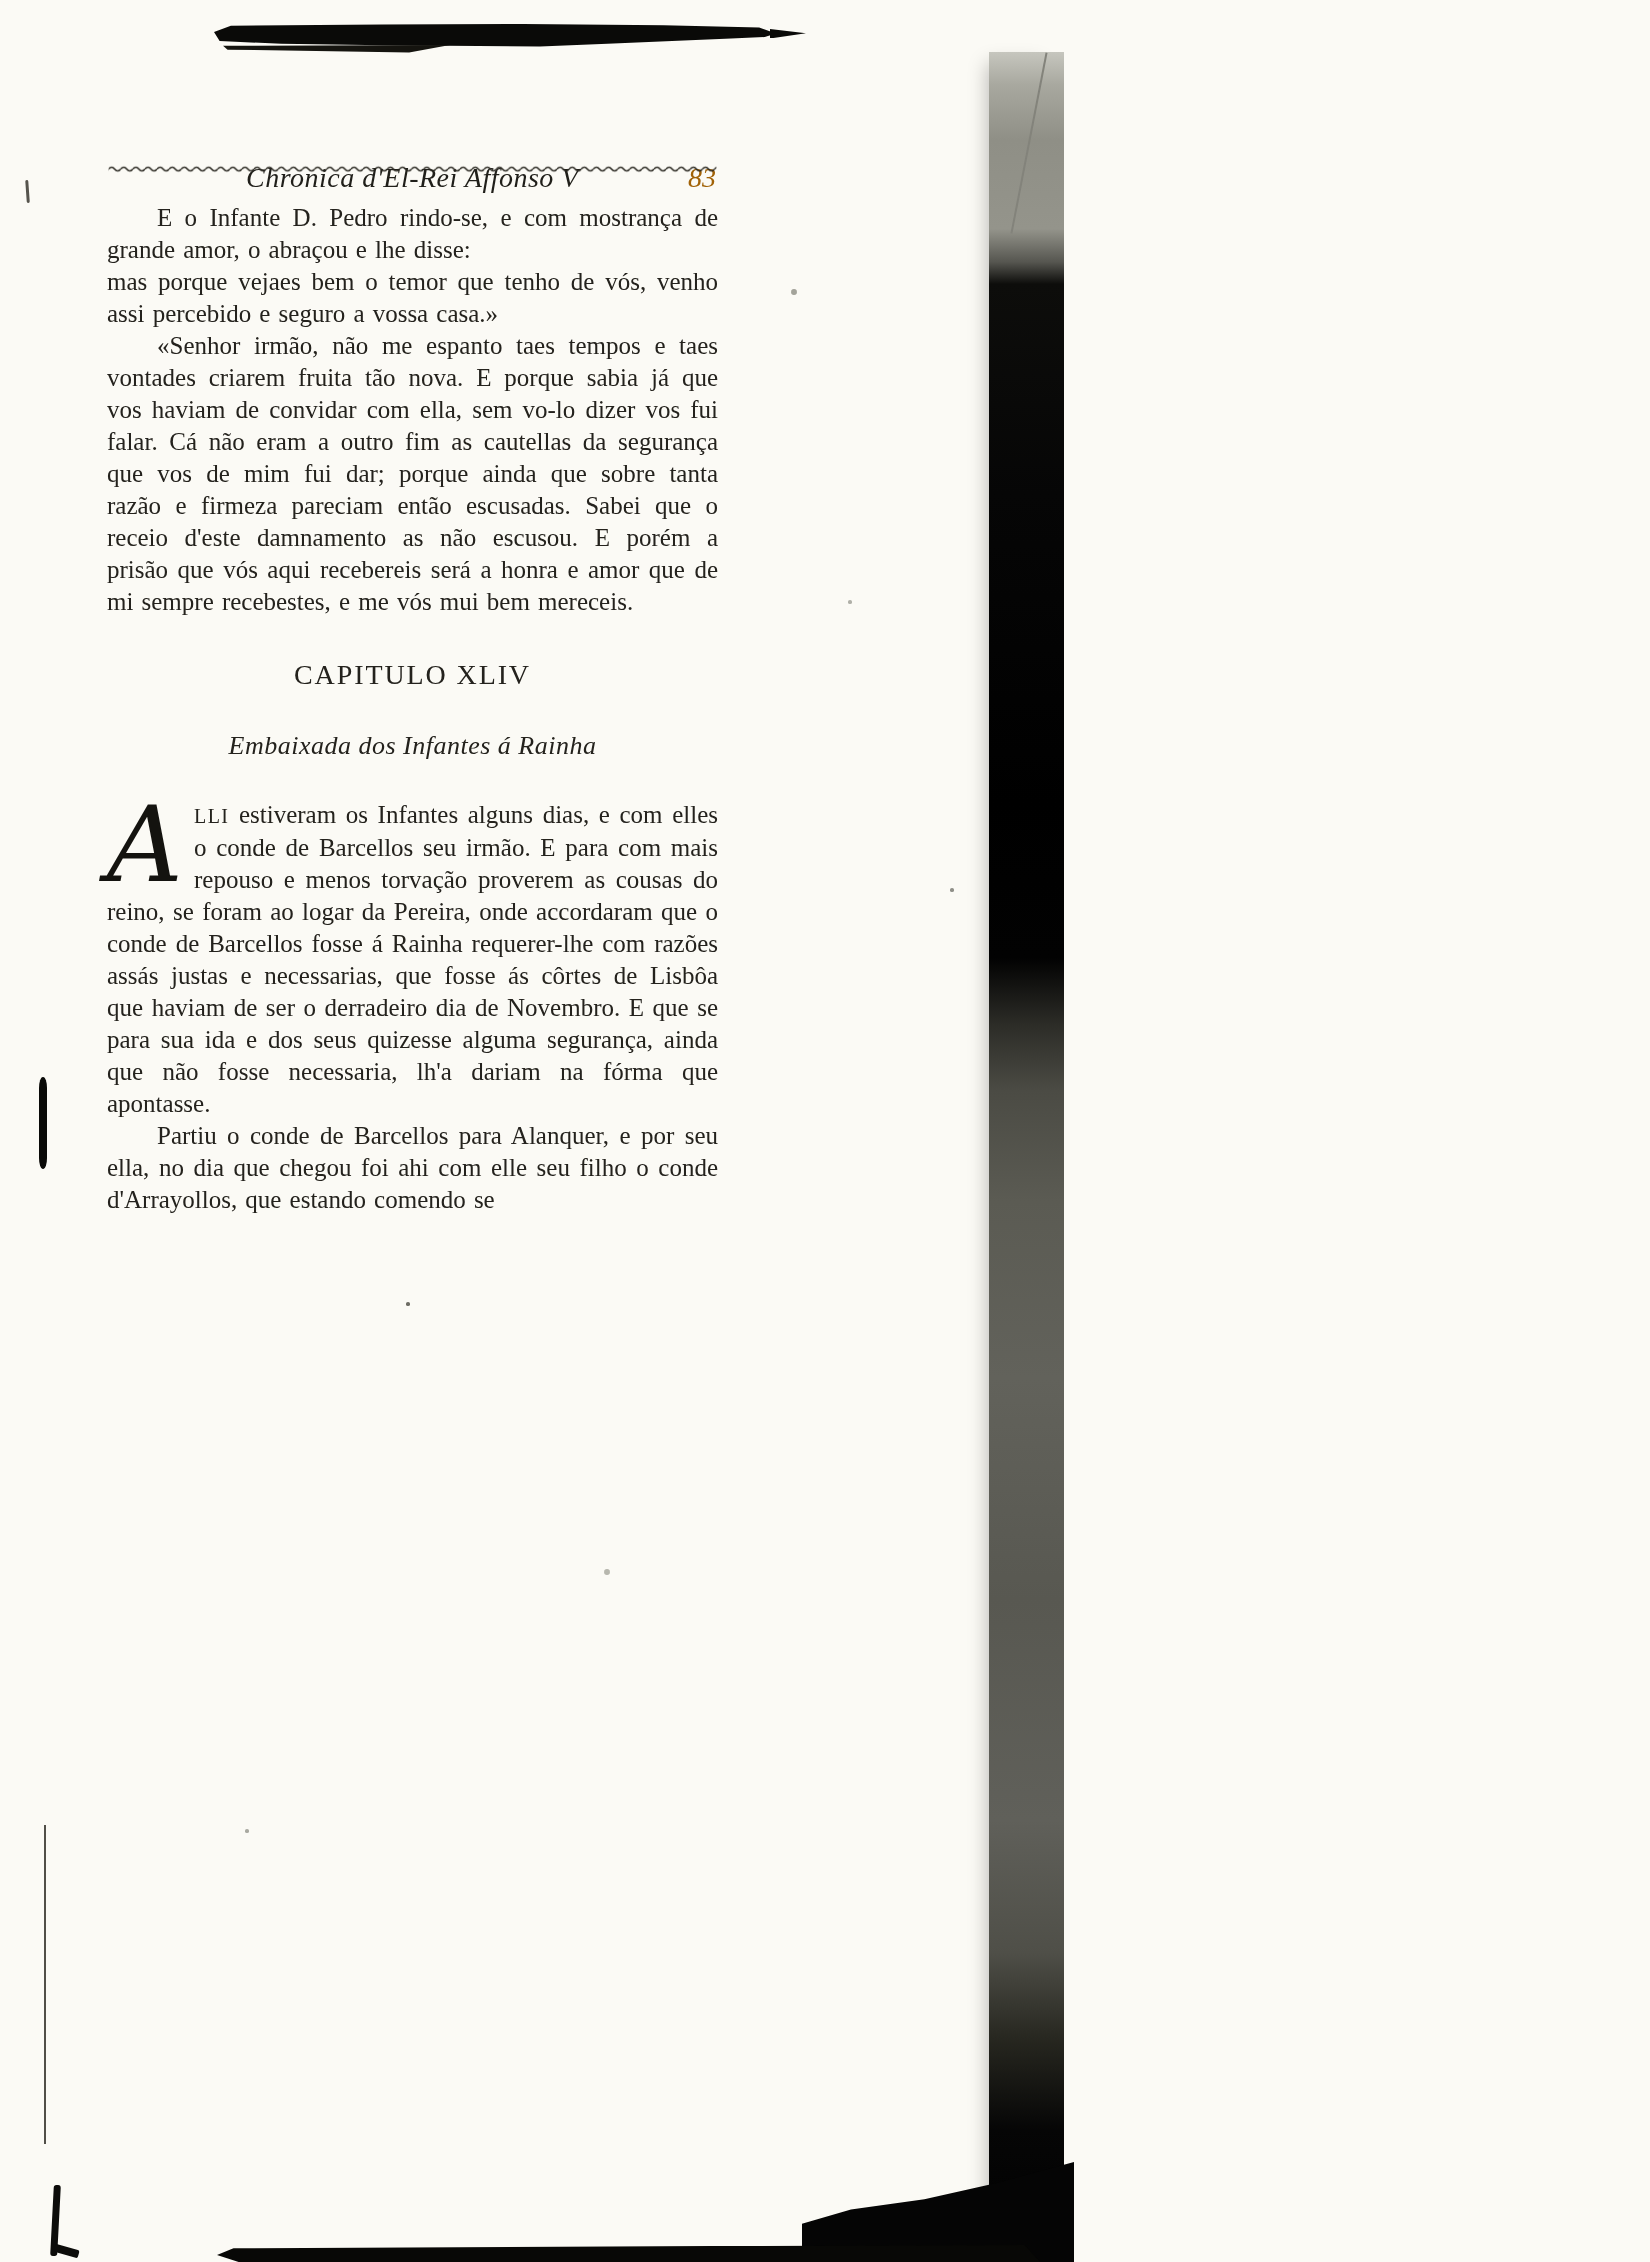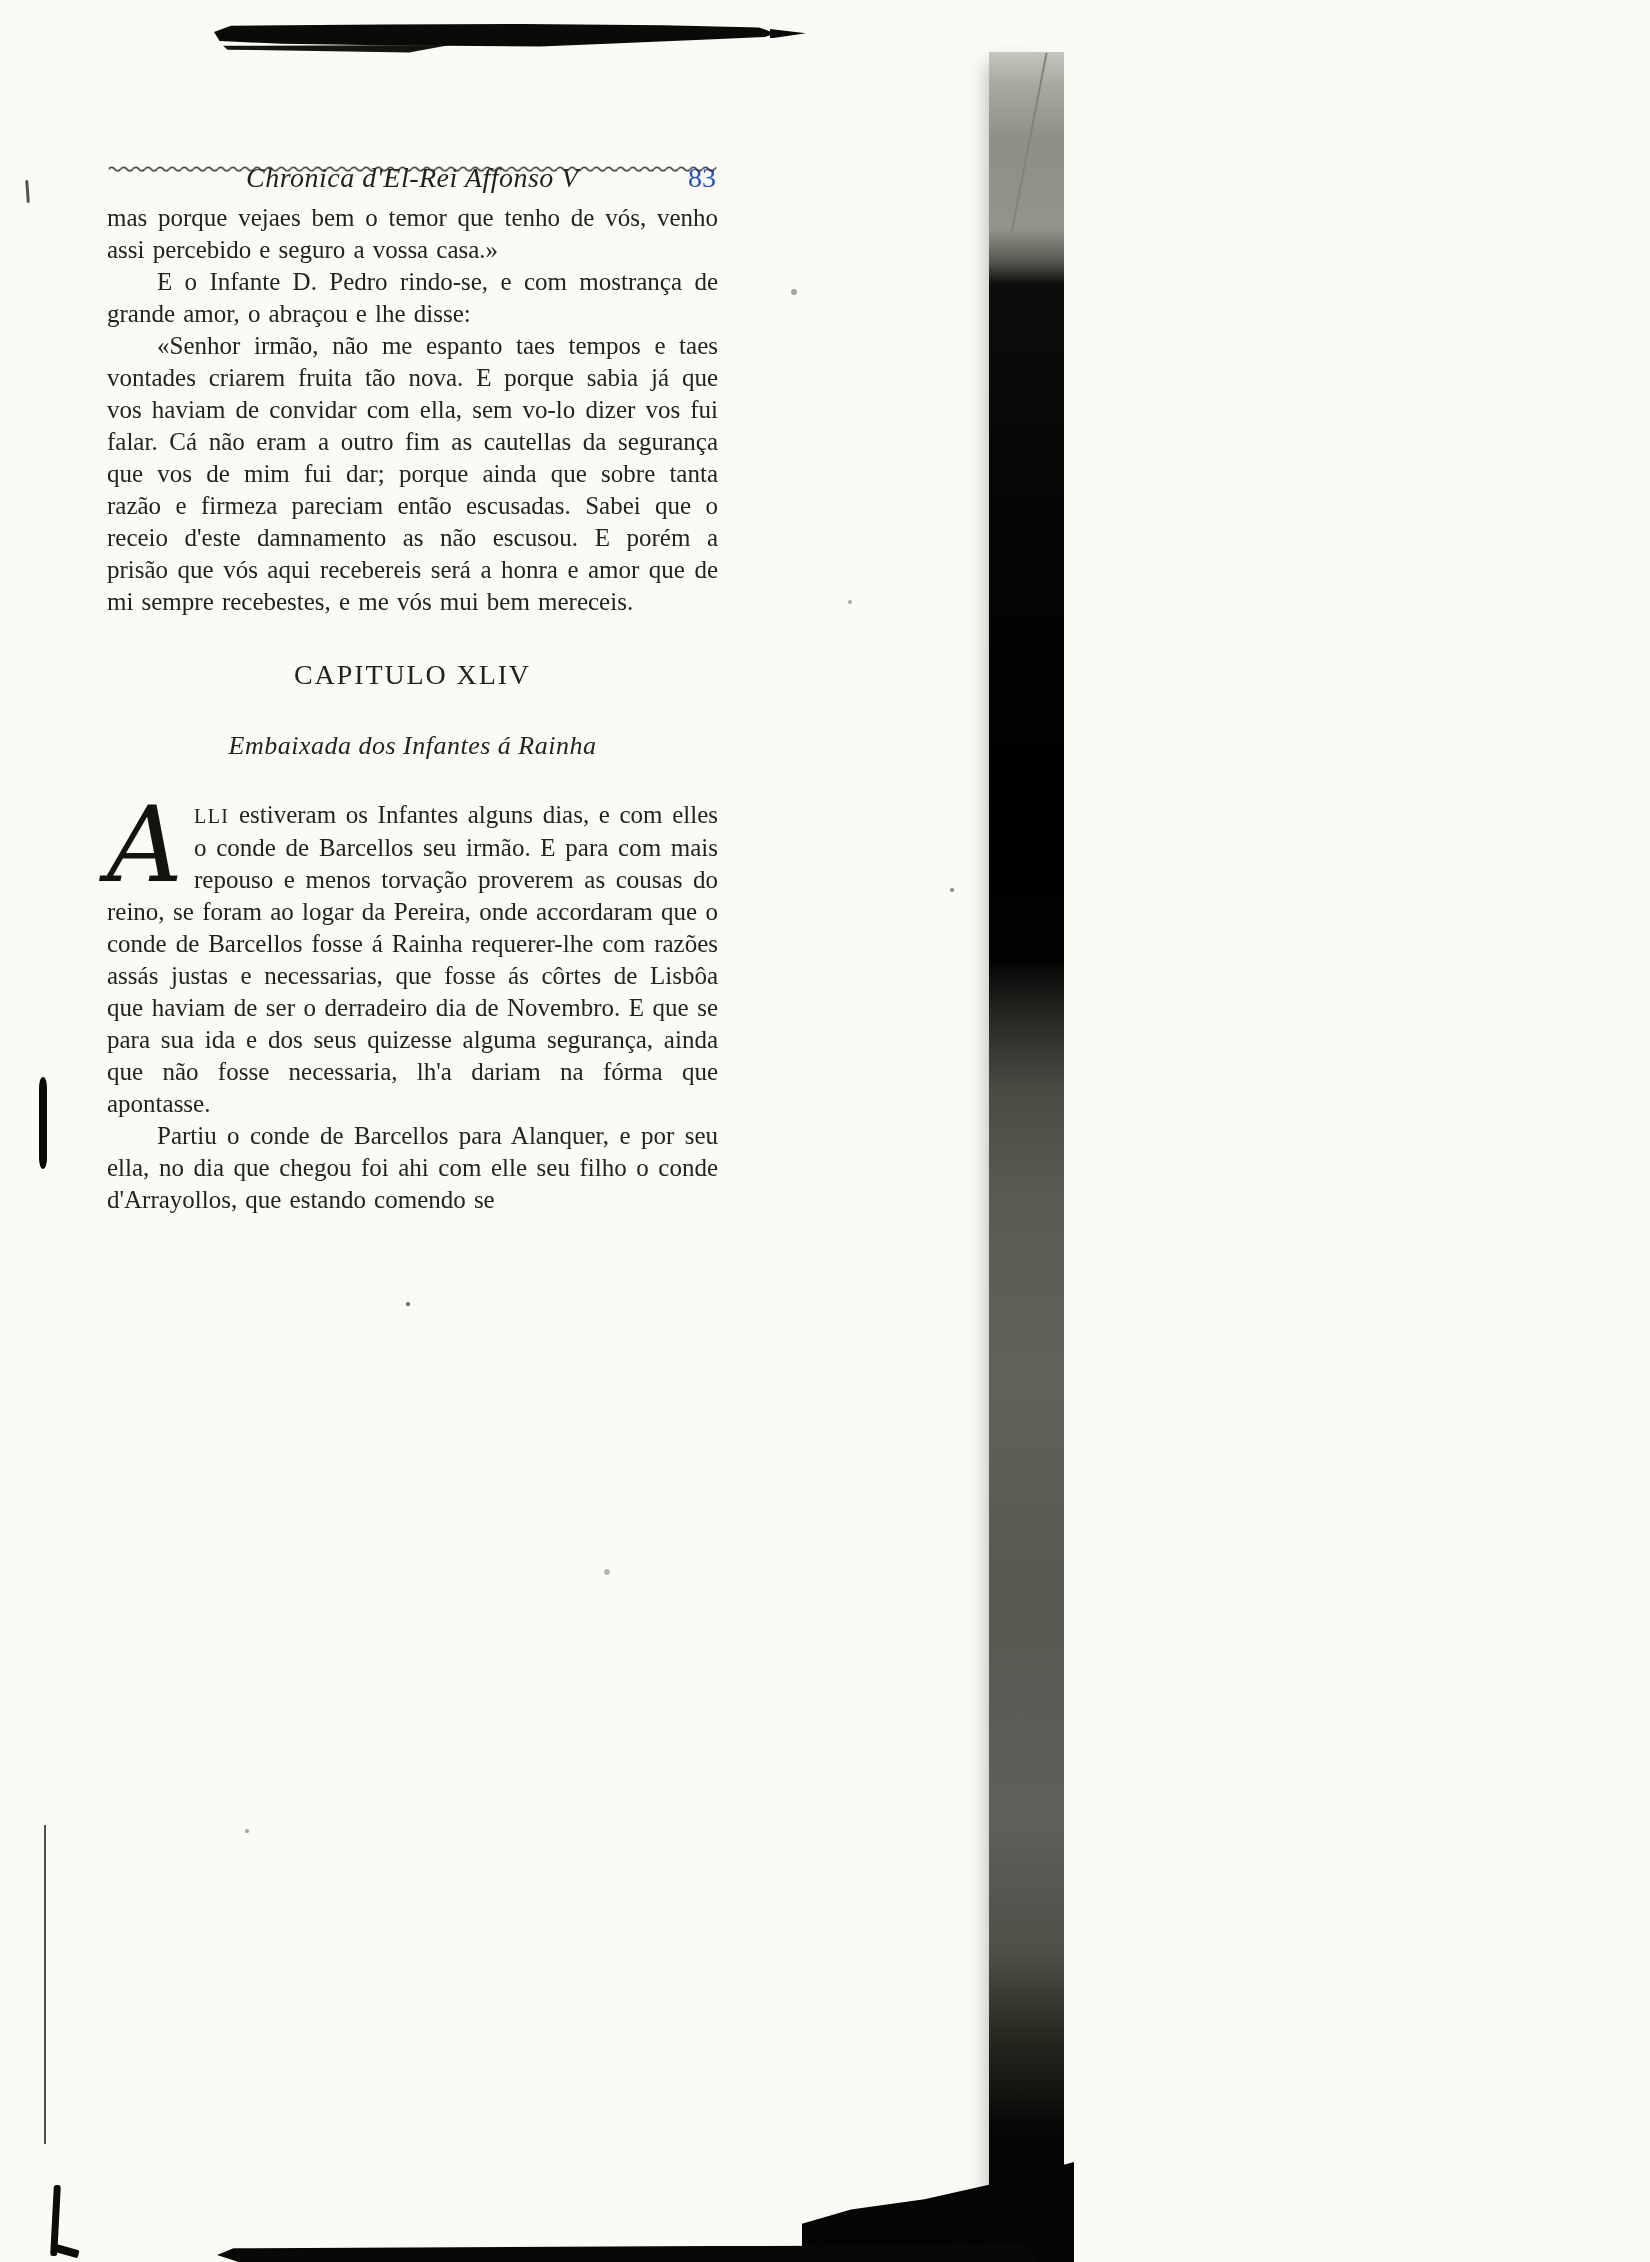--- a/index.html
+++ b/index.html
@@ -75,21 +75,21 @@
   
   .running-head{
     position:absolute;left:107px;top:126px;width:611px;height:37px;margin-top:36px;
   }
   .head-title{
     display:block;text-align:center;
     font-style:italic;font-size:28px;letter-spacing:0.5px;color:#201f1a;
   }
   .head-page{
     position:absolute;right:1.9px;top:0;
-    font-size:28px;color:#1d4ed8;
+    font-style:italic;font-size:28px;color:#a16207;
   }
   .wavy-rule-wrap{position:absolute;left:107px;top:161px;width:611px;height:11.2px;}
 
   
   .text-column{
     position:absolute;left:107px;top:202px;width:611px;
     font-size:25px;line-height:32px;text-align:justify;
     color:var(--ink);
   }
   .para{margin:0;text-indent:2em;word-spacing:1.9px;}
@@ -142,22 +142,22 @@
       <defs>
         <pattern id="wavepat" width="13" height="12" patternUnits="userSpaceOnUse">
           <path d="M0 6.5 Q 3.25 2.5 6.5 6.5 T 13 6.5" fill="none" stroke="#28261f" stroke-width="1.7"></path>
         </pattern>
       </defs>
       <rect width="652" height="12" fill="url(#wavepat)"></rect>
     </svg>
   </div>
 
   <main class="text-column">
+    <p class="para">E o Infante D. Pedro rindo-se, e com mostrança de grande amor, o abraçou e lhe disse:</p>
     <p class="para no-indent">mas porque vejaes bem o temor que tenho de vós, venho assi percebido e seguro a vossa casa.»</p>
-    <p class="para">E o Infante D. Pedro rindo-se, e com mostrança de grande amor, o abraçou e lhe disse:</p>
     <p class="para">«Senhor irmão, não me espanto taes tempos e taes vontades criarem fruita tão nova. E porque sabia já que vos haviam de convidar com ella, sem vo-lo dizer vos fui falar. Cá não eram a outro fim as cautellas da segurança que vos de mim fui dar; porque ainda que sobre tanta razão e firmeza pareciam então escusadas. Sabei que o receio d'este damnamento as não escusou. E porém a prisão que vós aqui recebereis será a honra e amor que de mi sempre recebestes, e me vós mui bem mereceis.</p>
 
     <h2 class="chapter-heading">CAPITULO XLIV</h2>
     <h3 class="chapter-subtitle">Embaixada dos Infantes á Rainha</h3>
 
     <p class="para no-indent dropcap-para"><span class="dropcap">A</span><span class="smallcaps">LLI</span><span> estiveram os Infantes alguns dias, e com elles o conde de Barcellos seu irmão. E para com mais repouso e menos torvação proverem as cousas do reino, se foram ao logar da Pereira, onde accordaram que o conde de Barcellos fosse á Rainha requerer-lhe com razões assás justas e necessarias, que fosse ás côrtes de Lisbôa que haviam de ser o derradeiro dia de Novembro. E que se para sua ida e dos seus quizesse alguma segurança, ainda que não fosse necessaria, lh'a dariam na fórma que apontasse.</span></p>
 
     <p class="para">Partiu o conde de Barcellos para Alanquer, e por seu ella, no dia que chegou foi ahi com elle seu filho o conde d'Arrayollos, que estando comendo se</p>
   </main>
 

